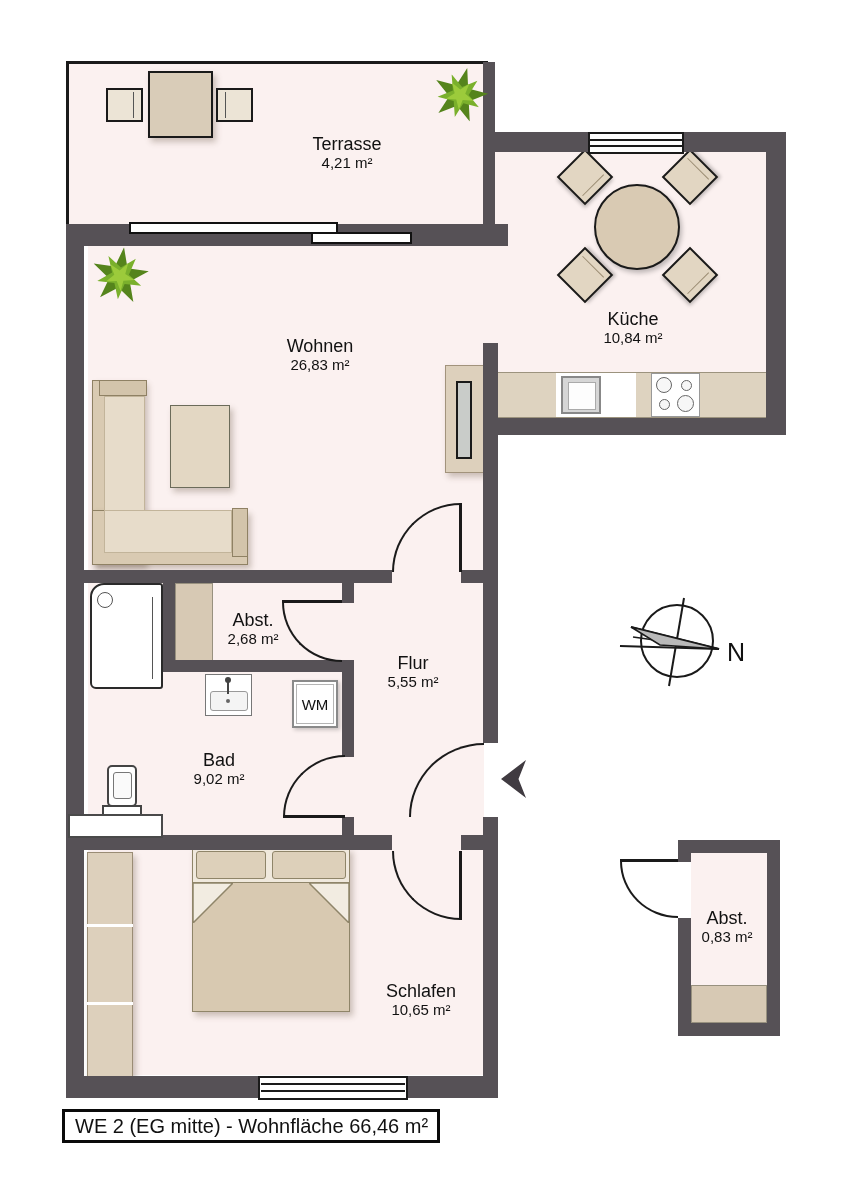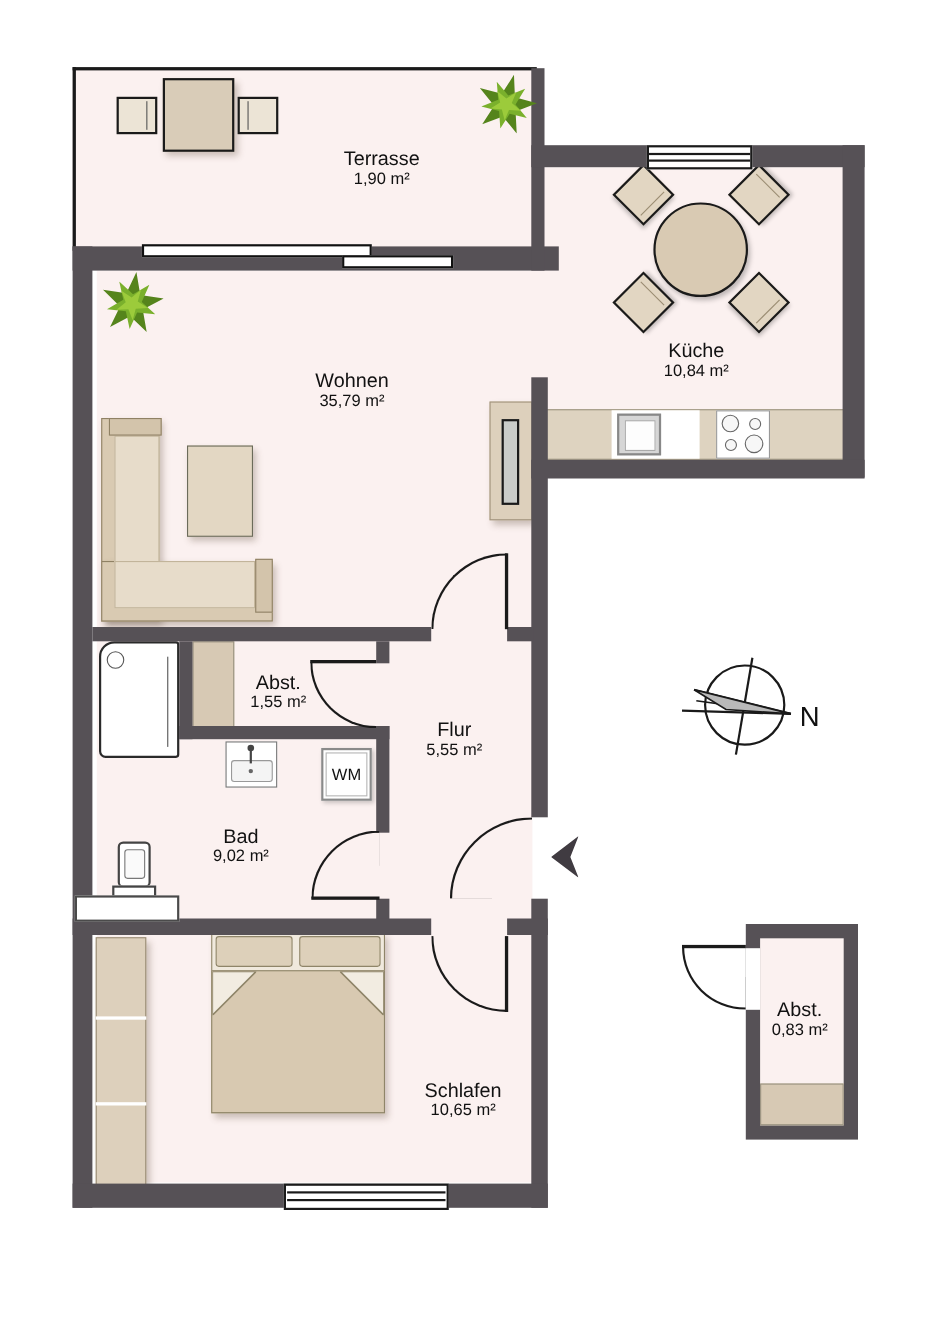--- a/index.html
+++ b/index.html
@@ -198,45 +198,48 @@
     <line x1="72" y1="10" x2="57" y2="98" stroke="#1a1a1a" stroke-width="2"></line>
     <line x1="19" y1="39" x2="107" y2="61" stroke="#1a1a1a" stroke-width="2"></line>
     <line x1="21" y1="49" x2="107" y2="61" stroke="#1a1a1a" stroke-width="1.5"></line>
     <line x1="8" y1="58" x2="107" y2="61" stroke="#1a1a1a" stroke-width="2"></line>
     <polygon points="19,39 107,61 48,57" fill="#b9b9b9" stroke="#1a1a1a" stroke-width="1.5"></polygon>
   </svg>
   <div id="north-label">N</div>
 
   <div class="room-label" style="left:347px;top:153px">
     <div class="room-name">Terrasse</div>
-    <div class="room-area">1,90 m²</div>
+    <div class="room-area">4,21 m²</div>
   </div>
   <div class="room-label" style="left:633px;top:328px">
     <div class="room-name">Küche</div>
     <div class="room-area">10,84 m²</div>
   </div>
   <div class="room-label" style="left:320px;top:355px">
     <div class="room-name">Wohnen</div>
-    <div class="room-area">35,79 m²</div>
+    <div class="room-area">26,83 m²</div>
   </div>
   <div class="room-label" style="left:253px;top:629px">
     <div class="room-name">Abst.</div>
-    <div class="room-area">1,55 m²</div>
+    <div class="room-area">2,68 m²</div>
   </div>
   <div class="room-label" style="left:413px;top:672px">
     <div class="room-name">Flur</div>
     <div class="room-area">5,55 m²</div>
   </div>
   <div class="room-label" style="left:219px;top:769px">
     <div class="room-name">Bad</div>
     <div class="room-area">9,02 m²</div>
   </div>
   <div class="room-label" style="left:421px;top:1000px">
     <div class="room-name">Schlafen</div>
     <div class="room-area">10,65 m²</div>
   </div>
   <div class="room-label" style="left:727px;top:927px">
     <div class="room-name">Abst.</div>
     <div class="room-area">0,83 m²</div>
   </div>
 
+  <div id="title-box">
+    <span>WE 2 (EG mitte) - Wohnfläche 66,46 m²</span>
+  </div>
 
 </div>
 
 </body></html>

